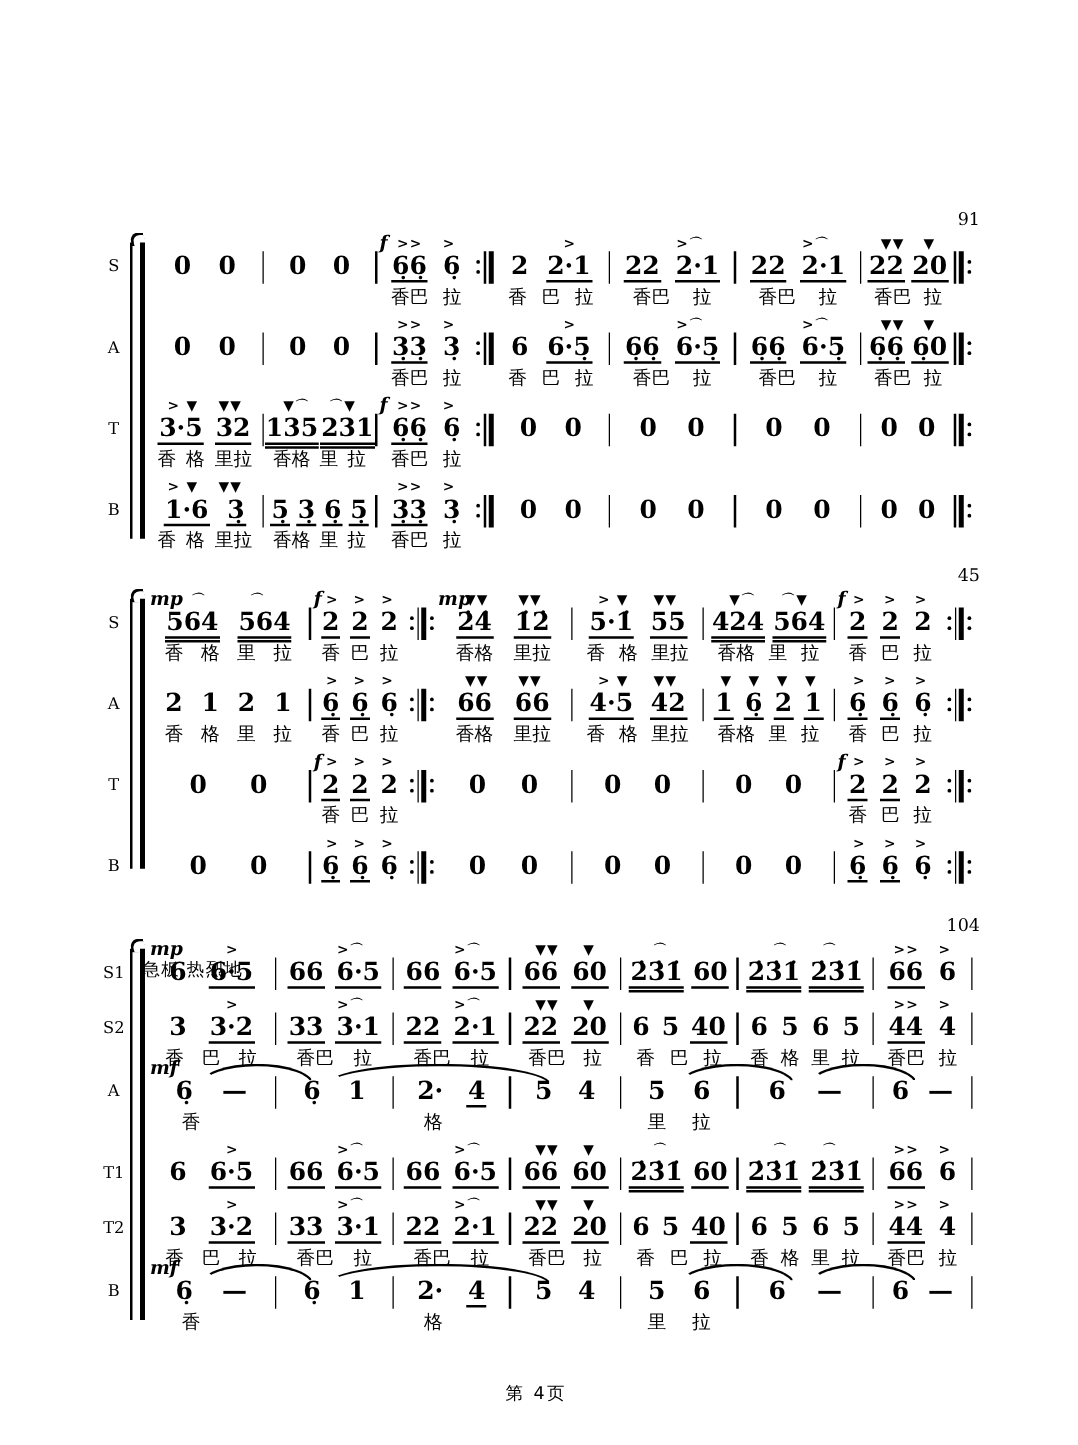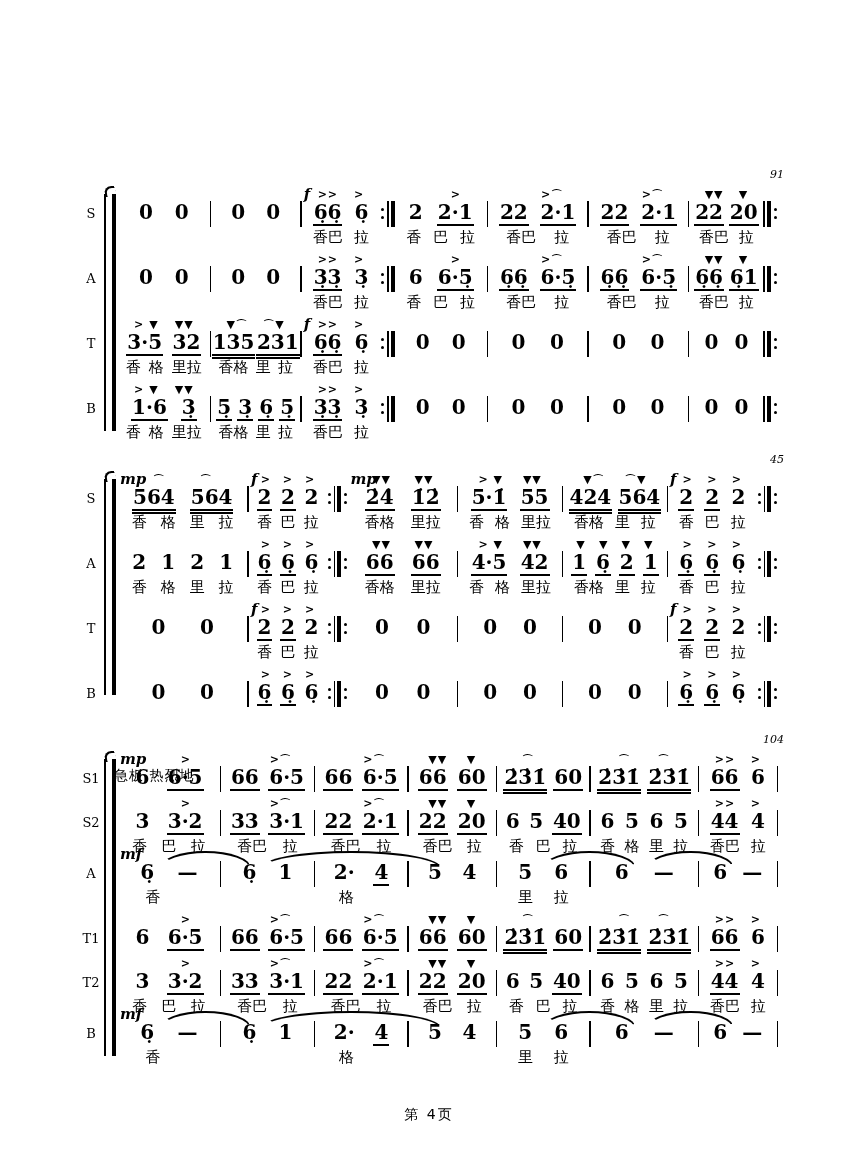--- a/index.html
+++ b/index.html
@@ -3,21 +3,21 @@
 <meta charset="utf-8">
 <style>
   html,body{margin:0;padding:0;background:#fff;color:#000;}
   body{width:862px;height:1156px;box-sizing:border-box;padding:186px 84px 0 80px;
        font-family:"DejaVu Serif",serif;overflow:hidden;}
   .system{position:relative;}
   .system + .system{margin-top:28px;}
   .system.sys2{margin-top:44px;}
   .tempo{position:absolute;top:-28px;left:34px;font-family:"DejaVu Sans",sans-serif;
          font-weight:normal;font-size:14px;letter-spacing:1px;margin-top:44px;}
-  .msnum{position:absolute;top:-18px;right:-6px;font-size:11px;font-style:italic;}
+  .msnum{position:absolute;top:-18px;right:-6px;font-size:14px;}
   .brace{position:absolute;left:24px;top:8px;bottom:12px;width:6px;
          border-left:2px solid #000;border-right:4px solid #000;}
   .brace::before{content:"";position:absolute;left:-2px;top:-8px;width:10px;height:9px;
          border-left:2px solid #000;border-top:2px solid #000;border-top-left-radius:9px 9px;
          transform:skewX(18deg);}
   .row{display:flex;margin-bottom:3px;position:relative;}
   .plabel{width:22px;flex:none;text-align:center;font-size:13px;margin-top:6px;}
   .hasmk .plabel{margin-top:20px;}
   .cells{flex:1;display:flex;padding-left:16px;position:relative;min-width:0;}
   .cell{display:flex;position:relative;min-width:0;}
@@ -350,21 +350,21 @@
             </span>
           </div>
           <div class="cell" style="flex: 0.95 1 0px;">
             <div class="cbody">
               <div class="mline">
                 <span class="mk">▼▼</span>
                 <span class="mk">▼</span>
               </div>
               <div class="nline">
                 <span class="tk u1">6̣6̣</span>
-                <span class="tk u1">6̣1</span>
+                <span class="tk u1">6̣0</span>
               </div>
               <div class="lline">
                 <span class="ly">香巴</span>
                 <span class="ly">拉</span>
               </div>
             </div>
             <span class="barw">
               <span class="barbox">
                 <span class="bthin"></span>
                 <span class="bthick"></span>

